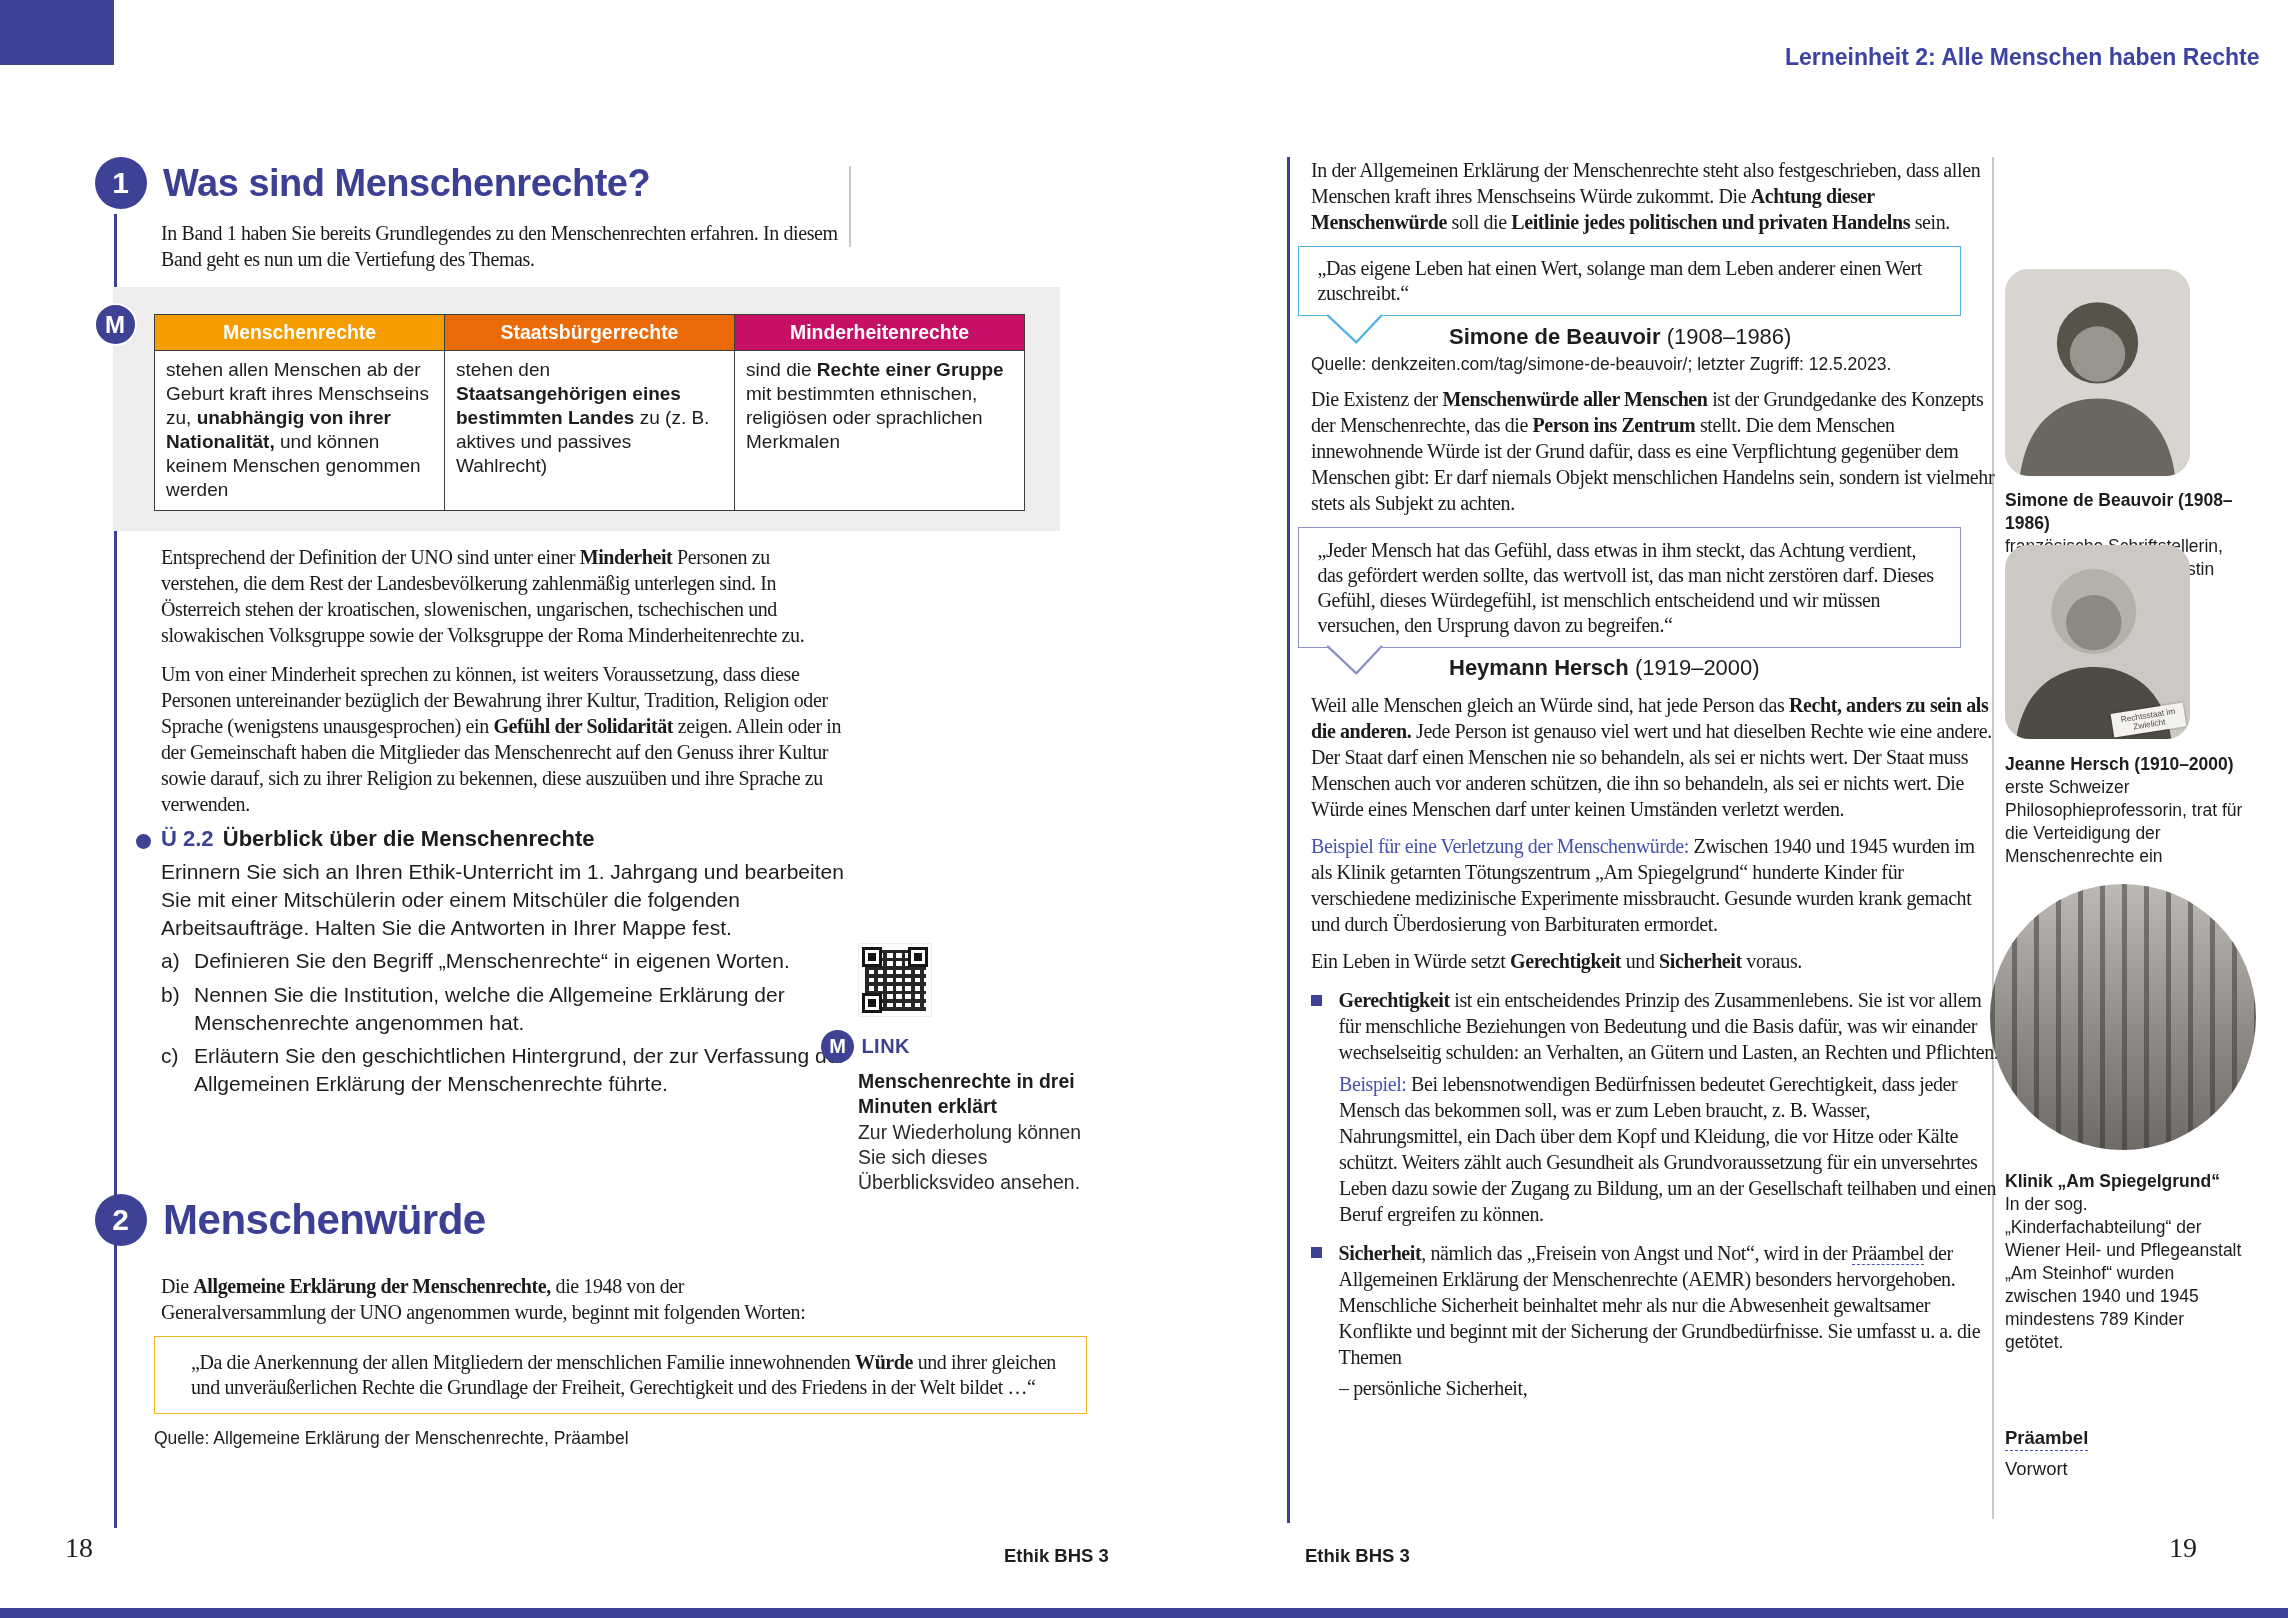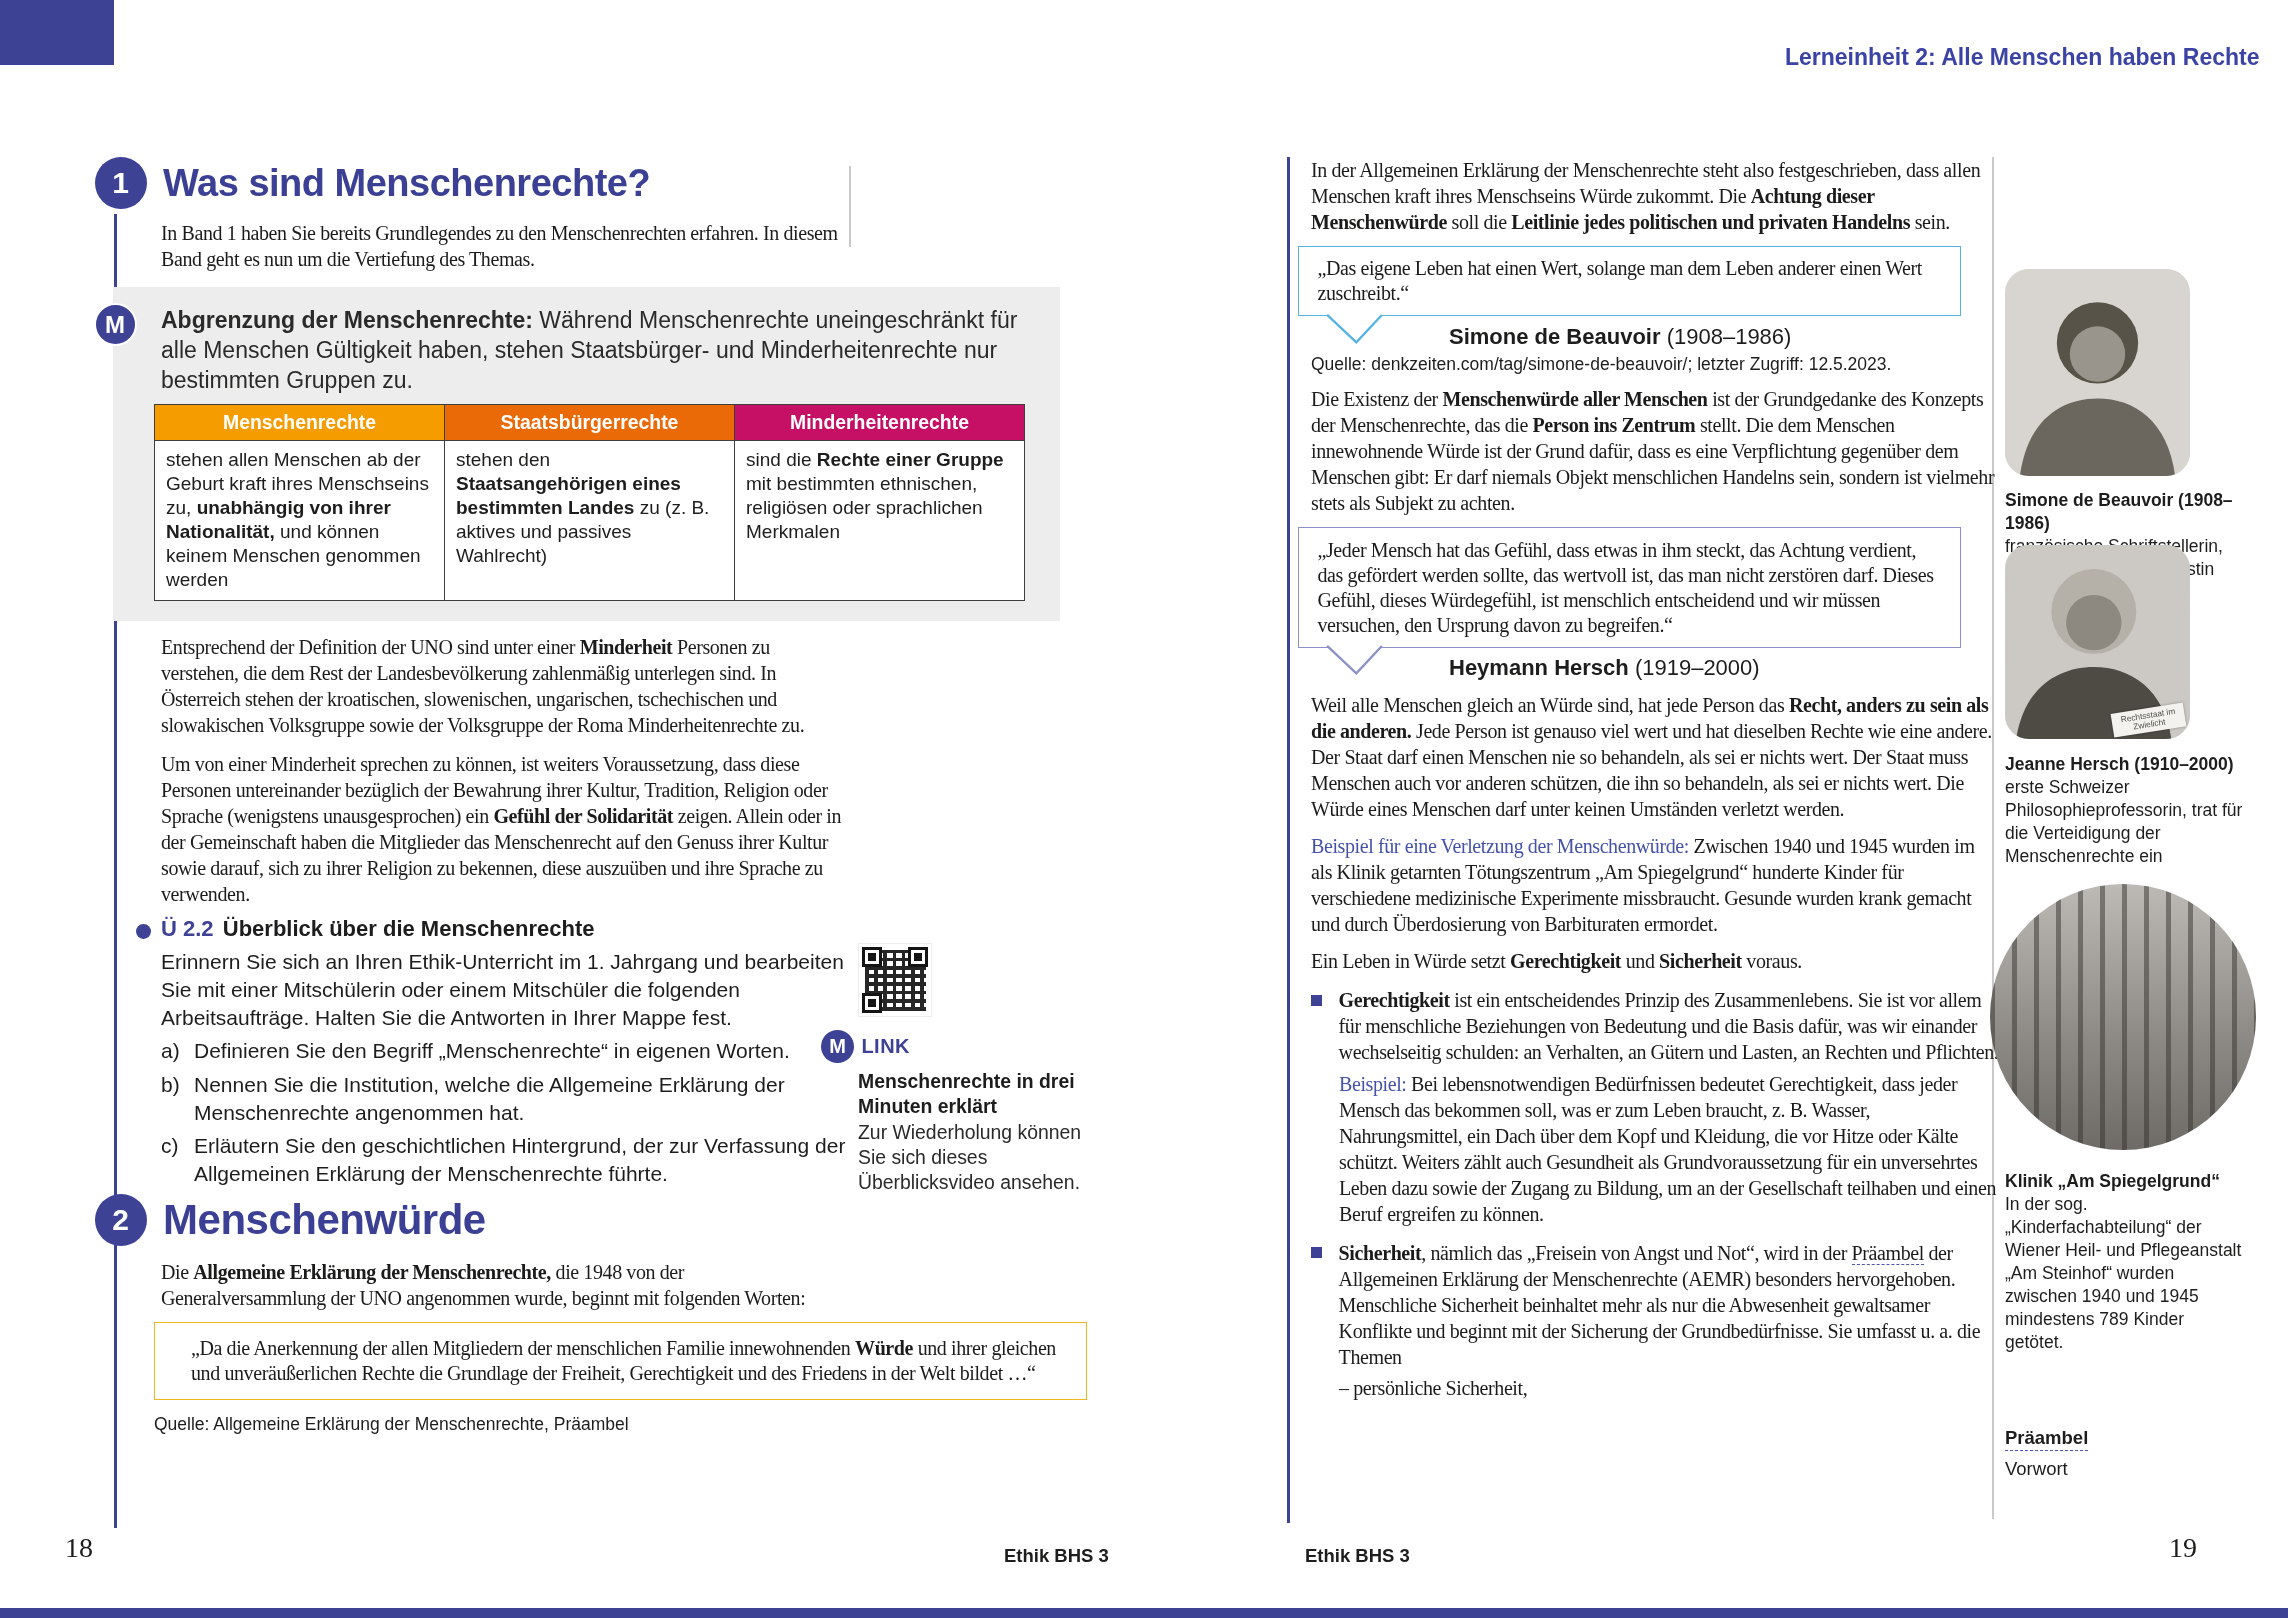--- a/index.html
+++ b/index.html
@@ -132,21 +132,20 @@
 
   <main class="col-left">
     <div class="sec-head">
       <div class="badge" style="background: rgb(61, 66, 148);">1</div>
       <h1 class="sec-title">Was sind Menschenrechte?</h1>
     </div>
     <p class="serif txt intro">In Band 1 haben Sie bereits Grundlegendes zu den Menschenrechten erfahren. In diesem Band geht es nun um die Vertiefung des Themas.</p>
 
     <section class="infobox">
       <div class="mc mc-box" style="background: rgb(61, 66, 148);">M</div>
-      <p class="sans lead"><span class="seg-b">Abgrenzung der Menschenrechte:</span><span> Während Menschenrechte uneingeschränkt für alle Menschen Gültigkeit haben, stehen Staatsbürger- und Minderheitenrechte nur bestimmten Gruppen zu.</span></p>
       <table class="mrtable">
         <tbody>
             <tr>
           <th style="background: rgb(245, 156, 0);">Menschenrechte</th>
           <th style="background: rgb(234, 106, 7);">Staatsbürgerrechte</th>
           <th style="background: rgb(197, 16, 102);">Minderheitenrechte</th>
         </tr>
         <tr>
           <td><span>stehen allen Menschen ab der Geburt kraft ihres Menschseins zu, </span><span class="seg-b">unabhängig von ihrer Nationalität,</span><span> und können keinem Menschen genommen werden</span></td>
           <td><span>stehen den </span><span class="seg-b">Staatsangehörigen eines bestimmten Landes</span><span> zu (z. B. aktives und passives Wahlrecht)</span></td>
@@ -191,21 +190,21 @@
     </div>
     <div class="linktitle">Menschenrechte in drei Minuten erklärt</div>
     <div class="linktext">Zur Wiederholung können Sie sich dieses Überblicksvideo ansehen.</div>
   </aside>
 
   <section class="sec2">
     <div class="sec-head">
       <div class="badge" style="background: rgb(61, 66, 148);">2</div>
       <h1 class="sec-title">Menschenwürde</h1>
     </div>
-    <p class="serif txt" style="margin-top:13px;margin-left:48px;width:692px;"><span>Die </span><span class="seg-b">Allgemeine Erklärung der Menschenrechte,</span><span> die 1948 von der Generalversammlung der UNO angenommen wurde, beginnt mit folgenden Worten:</span></p>
+    <p class="serif txt" style="margin-top:27px;margin-left:48px;width:692px;"><span>Die </span><span class="seg-b">Allgemeine Erklärung der Menschenrechte,</span><span> die 1948 von der Generalversammlung der UNO angenommen wurde, beginnt mit folgenden Worten:</span></p>
     <div class="ybox" style="border-color: rgb(240, 182, 31); padding-left: 36px;">
       <p class="serif"><span>„Da die Anerkennung der allen Mitgliedern der menschlichen Familie innewohnenden </span><span class="seg-b">Würde</span><span> und ihrer gleichen und unveräußerlichen Rechte die Grundlage der Freiheit, Gerechtigkeit und des Friedens in der Welt bildet …“</span></p>
     </div>
     <div class="src sans">Quelle: Allgemeine Erklärung der Menschenrechte, Präambel</div>
   </section>
 
   <main class="col-right">
     <p class="serif"><span>In der Allgemeinen Erklärung der Menschenrechte steht also festgeschrieben, dass allen Menschen kraft ihres Menschseins Würde zukommt. Die </span><span class="seg-b">Achtung dieser Menschenwürde</span><span> soll die </span><span class="seg-b">Leitlinie jedes politischen und privaten Handelns</span><span> sein.</span></p>
 
     <div class="qwrap">

